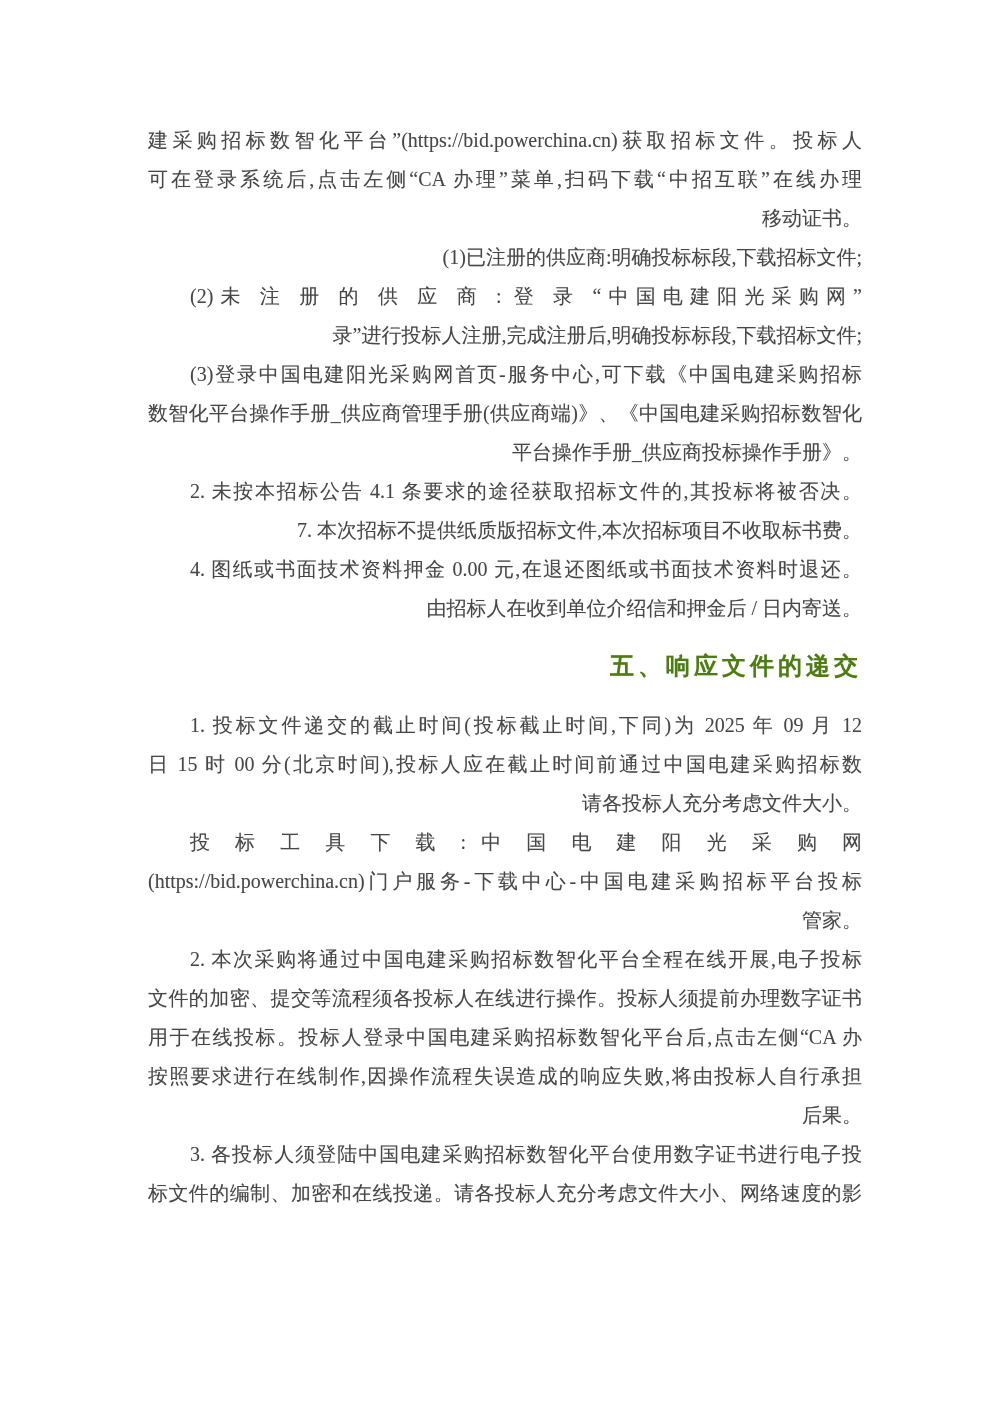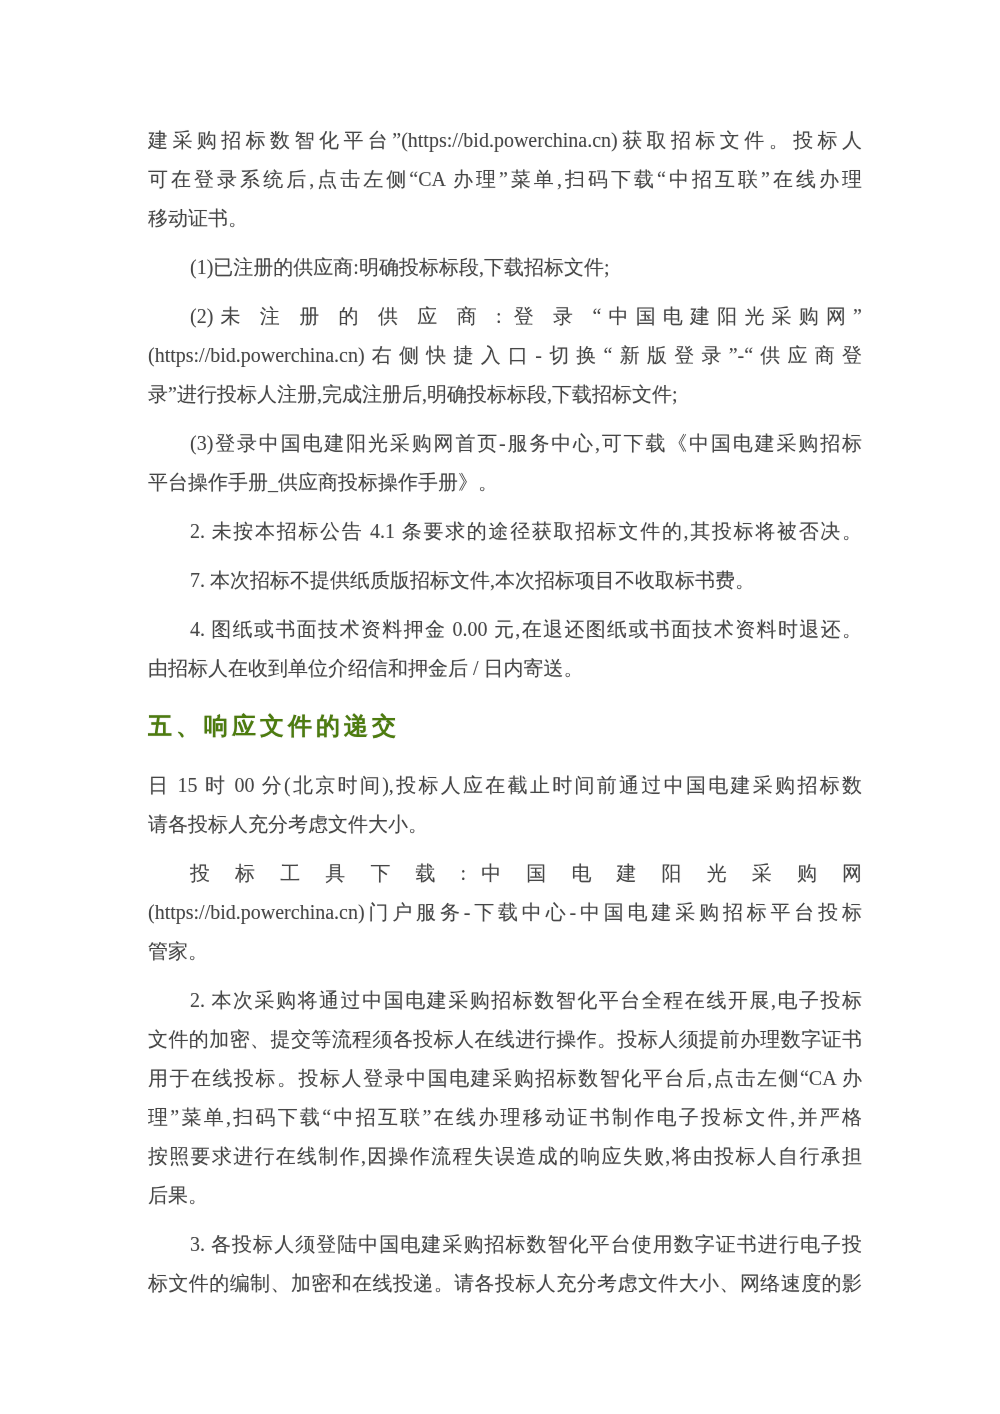--- a/index.html
+++ b/index.html
@@ -21,32 +21,32 @@
     top: 121px;
     width: 714px;
   }
   .line {
     font-size: 20px;
     line-height: 39px;
     height: 39px;
     color: #474747;
     white-space: nowrap;
     text-shadow: 0 0 1px rgba(90, 90, 90, 0.28);
+    text-align: right;
   }
   
   .line.just {
     white-space: normal;
     text-align: justify;
     text-align-last: justify;
     overflow: hidden;
   }
   
   .line.indent {
     padding-left: 42px;
-    margin-top: 10px;
   }
   .line.heading {
     font-family: "Liberation Sans", "DejaVu Sans", sans-serif;
     font-weight: 700;
     font-size: 24px;
     letter-spacing: 4px;
     color: #4d7c0f;
     margin: 18px 0 21px 0;
     text-shadow: 0 0 1px rgba(46, 46, 46, 0.3);
   }
@@ -54,36 +54,36 @@
 </head>
 <body>
 
 <div class="page">
   <div class="content" id="doc-body">
       <div class="line just">建采购招标数智化平台”(https://bid.powerchina.cn)获取招标文件。投标人</div>
       <div class="line just">可在登录系统后,点击左侧“CA 办理”菜单,扫码下载“中招互联”在线办理</div>
       <div class="line">移动证书。</div>
       <div class="line indent">(1)已注册的供应商:明确投标标段,下载招标文件;</div>
       <div class="line indent just">(2)未 注 册 的 供 应 商 : 登 录 “中国电建阳光采购网”</div>
-      <div class="line just">(https://bid.powerchina.cn)右侧快捷入口-切换“新版登录”-“供应商登</div>
       <div class="line">录”进行投标人注册,完成注册后,明确投标标段,下载招标文件;</div>
       <div class="line indent just">(3)登录中国电建阳光采购网首页-服务中心,可下载《中国电建采购招标</div>
+      <div class="line just">数智化平台操作手册_供应商管理手册(供应商端)》、《中国电建采购招标数智化</div>
       <div class="line">平台操作手册_供应商投标操作手册》。</div>
       <div class="line indent just">2. 未按本招标公告 4.1 条要求的途径获取招标文件的,其投标将被否决。</div>
       <div class="line indent">7. 本次招标不提供纸质版招标文件,本次招标项目不收取标书费。</div>
       <div class="line indent just">4. 图纸或书面技术资料押金 0.00 元,在退还图纸或书面技术资料时退还。</div>
       <div class="line">由招标人在收到单位介绍信和押金后 / 日内寄送。</div>
       <div class="line heading">五、响应文件的递交</div>
+      <div class="line indent just">1. 投标文件递交的截止时间(投标截止时间,下同)为 2025 年 09 月 12</div>
       <div class="line just">日 15 时 00 分(北京时间),投标人应在截止时间前通过中国电建采购招标数</div>
       <div class="line">请各投标人充分考虑文件大小。</div>
       <div class="line indent just">投 标 工 具 下 载 : 中 国 电 建 阳 光 采 购 网</div>
       <div class="line just">(https://bid.powerchina.cn)门户服务-下载中心-中国电建采购招标平台投标</div>
       <div class="line">管家。</div>
       <div class="line indent just">2. 本次采购将通过中国电建采购招标数智化平台全程在线开展,电子投标</div>
       <div class="line just">文件的加密、提交等流程须各投标人在线进行操作。投标人须提前办理数字证书</div>
       <div class="line just">用于在线投标。投标人登录中国电建采购招标数智化平台后,点击左侧“CA 办</div>
-      <div class="line just">理”菜单,扫码下载“中招互联”在线办理移动证书制作电子投标文件,并严格</div>
       <div class="line just">按照要求进行在线制作,因操作流程失误造成的响应失败,将由投标人自行承担</div>
       <div class="line">后果。</div>
       <div class="line indent just">3. 各投标人须登陆中国电建采购招标数智化平台使用数字证书进行电子投</div>
       <div class="line just">标文件的编制、加密和在线投递。请各投标人充分考虑文件大小、网络速度的影</div>
     </div>
 </div>
 
 </body></html>

